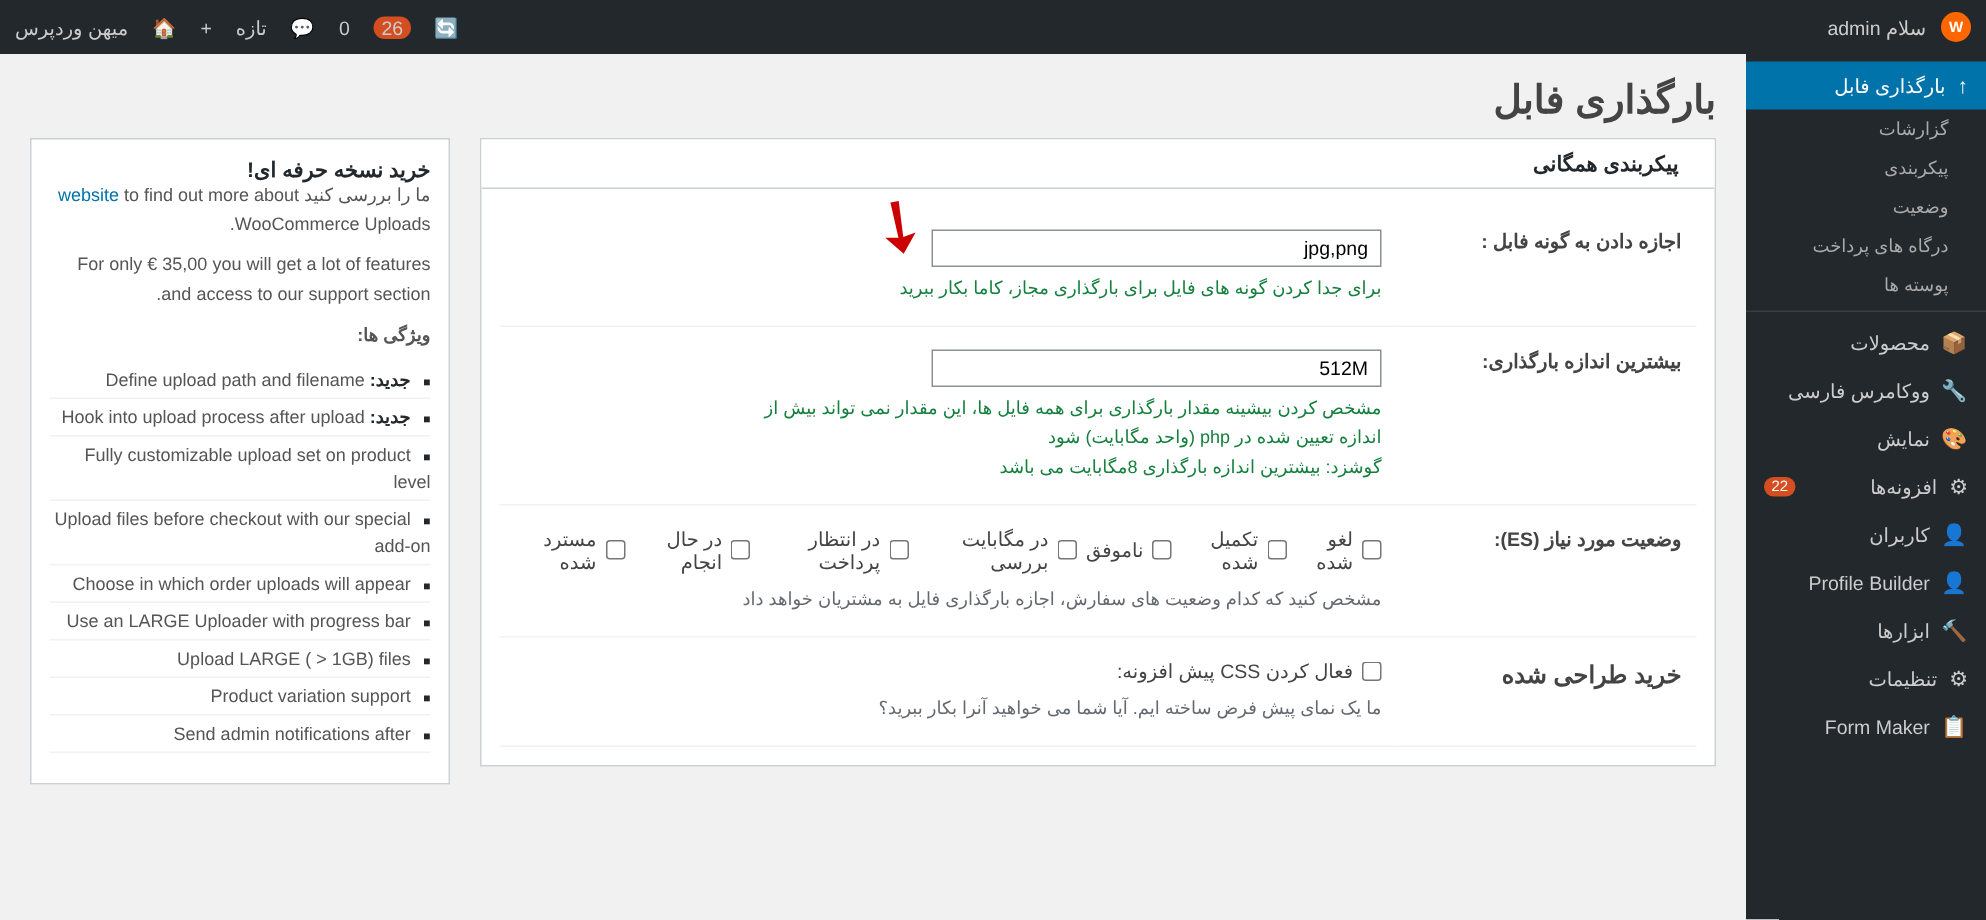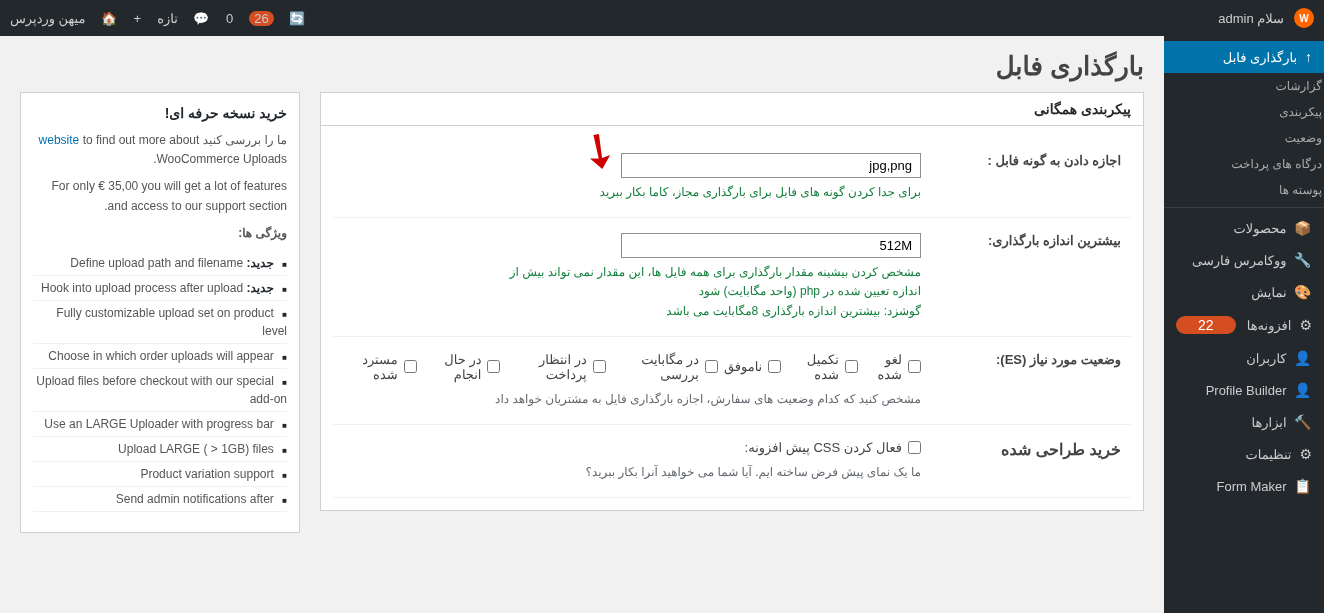--- a/index.html
+++ b/index.html
@@ -86,28 +86,28 @@
       font-size: 13px;
       gap: 8px;
       direction: rtl;
     }
     .menu-item.current { background: #0073aa; color: #fff; }
     .menu-item .menu-icon { font-size: 14px; }
     .menu-badge {
       background: #d54e21;
       color: #fff;
       border-radius: 10px;
-      padding: 1px 22px;
-      font-size: 14px;
+      padding: 1px 5px;
+      font-size: 10px;
       margin-right: auto;
     }
     .menu-separator { height: 1px; background: #3a3f45; margin: 4px 0; }
     .submenu-item {
       display: flex; align-items: center;
-      padding: 6px 2px 6px 24px;
+      padding: 6px 25px 6px 24px;
       color: #aaa;
       cursor: pointer;
       font-size: 12px;
       direction: rtl;
     }
 
     
     #main-content {
       flex: 1;
       padding: 15px 20px;
@@ -139,21 +139,21 @@
 
     
     .postbox {
       background: #fff;
       border: 1px solid #ccd0d4;
       margin-bottom: 20px;
     }
     .postbox-header {
       background: #fff;
       border-bottom: 1px solid #ccd0d4;
-      padding: 8px 12px;
+      padding: 8px 24px;
       font-size: 14px;
       font-weight: 600;
       color: #23282d;
       direction: rtl;
     }
     .postbox-content {
       padding: 12px;
     }
 
     
@@ -230,21 +230,21 @@
     
     .side-panel {
       background: #fff;
       border: 1px solid #ccd0d4;
       padding: 12px;
     }
     .side-panel h3 {
       font-size: 14px;
       font-weight: 700;
       color: #23282d;
-      margin-bottom: 10px;
+      margin-bottom: 0;
       direction: rtl;
     }
     .side-panel p {
       font-size: 12px;
       color: #555;
       line-height: 1.6;
       direction: rtl;
       margin-bottom: 8px;
     }
     .side-panel a {
@@ -466,24 +466,24 @@
               <span>Define upload path and filename</span>
             </li>
             <li>
               <span class="feature-label">جدید:</span>
               <span>Hook into upload process after upload</span>
             </li>
             <li>
               <span>Fully customizable upload set on product level</span>
             </li>
             <li>
+              <span>Upload files before checkout with our special add-on</span>
+            </li>
+            <li>
               <span>Choose in which order uploads will appear</span>
-            </li>
-            <li>
-              <span>Upload files before checkout with our special add-on</span>
             </li>
             <li>
               <span>Use an LARGE Uploader with progress bar</span>
             </li>
             <li>
               <span>Upload LARGE ( &gt; 1GB) files</span>
             </li>
             <li>
               <span>Product variation support</span>
             </li>

